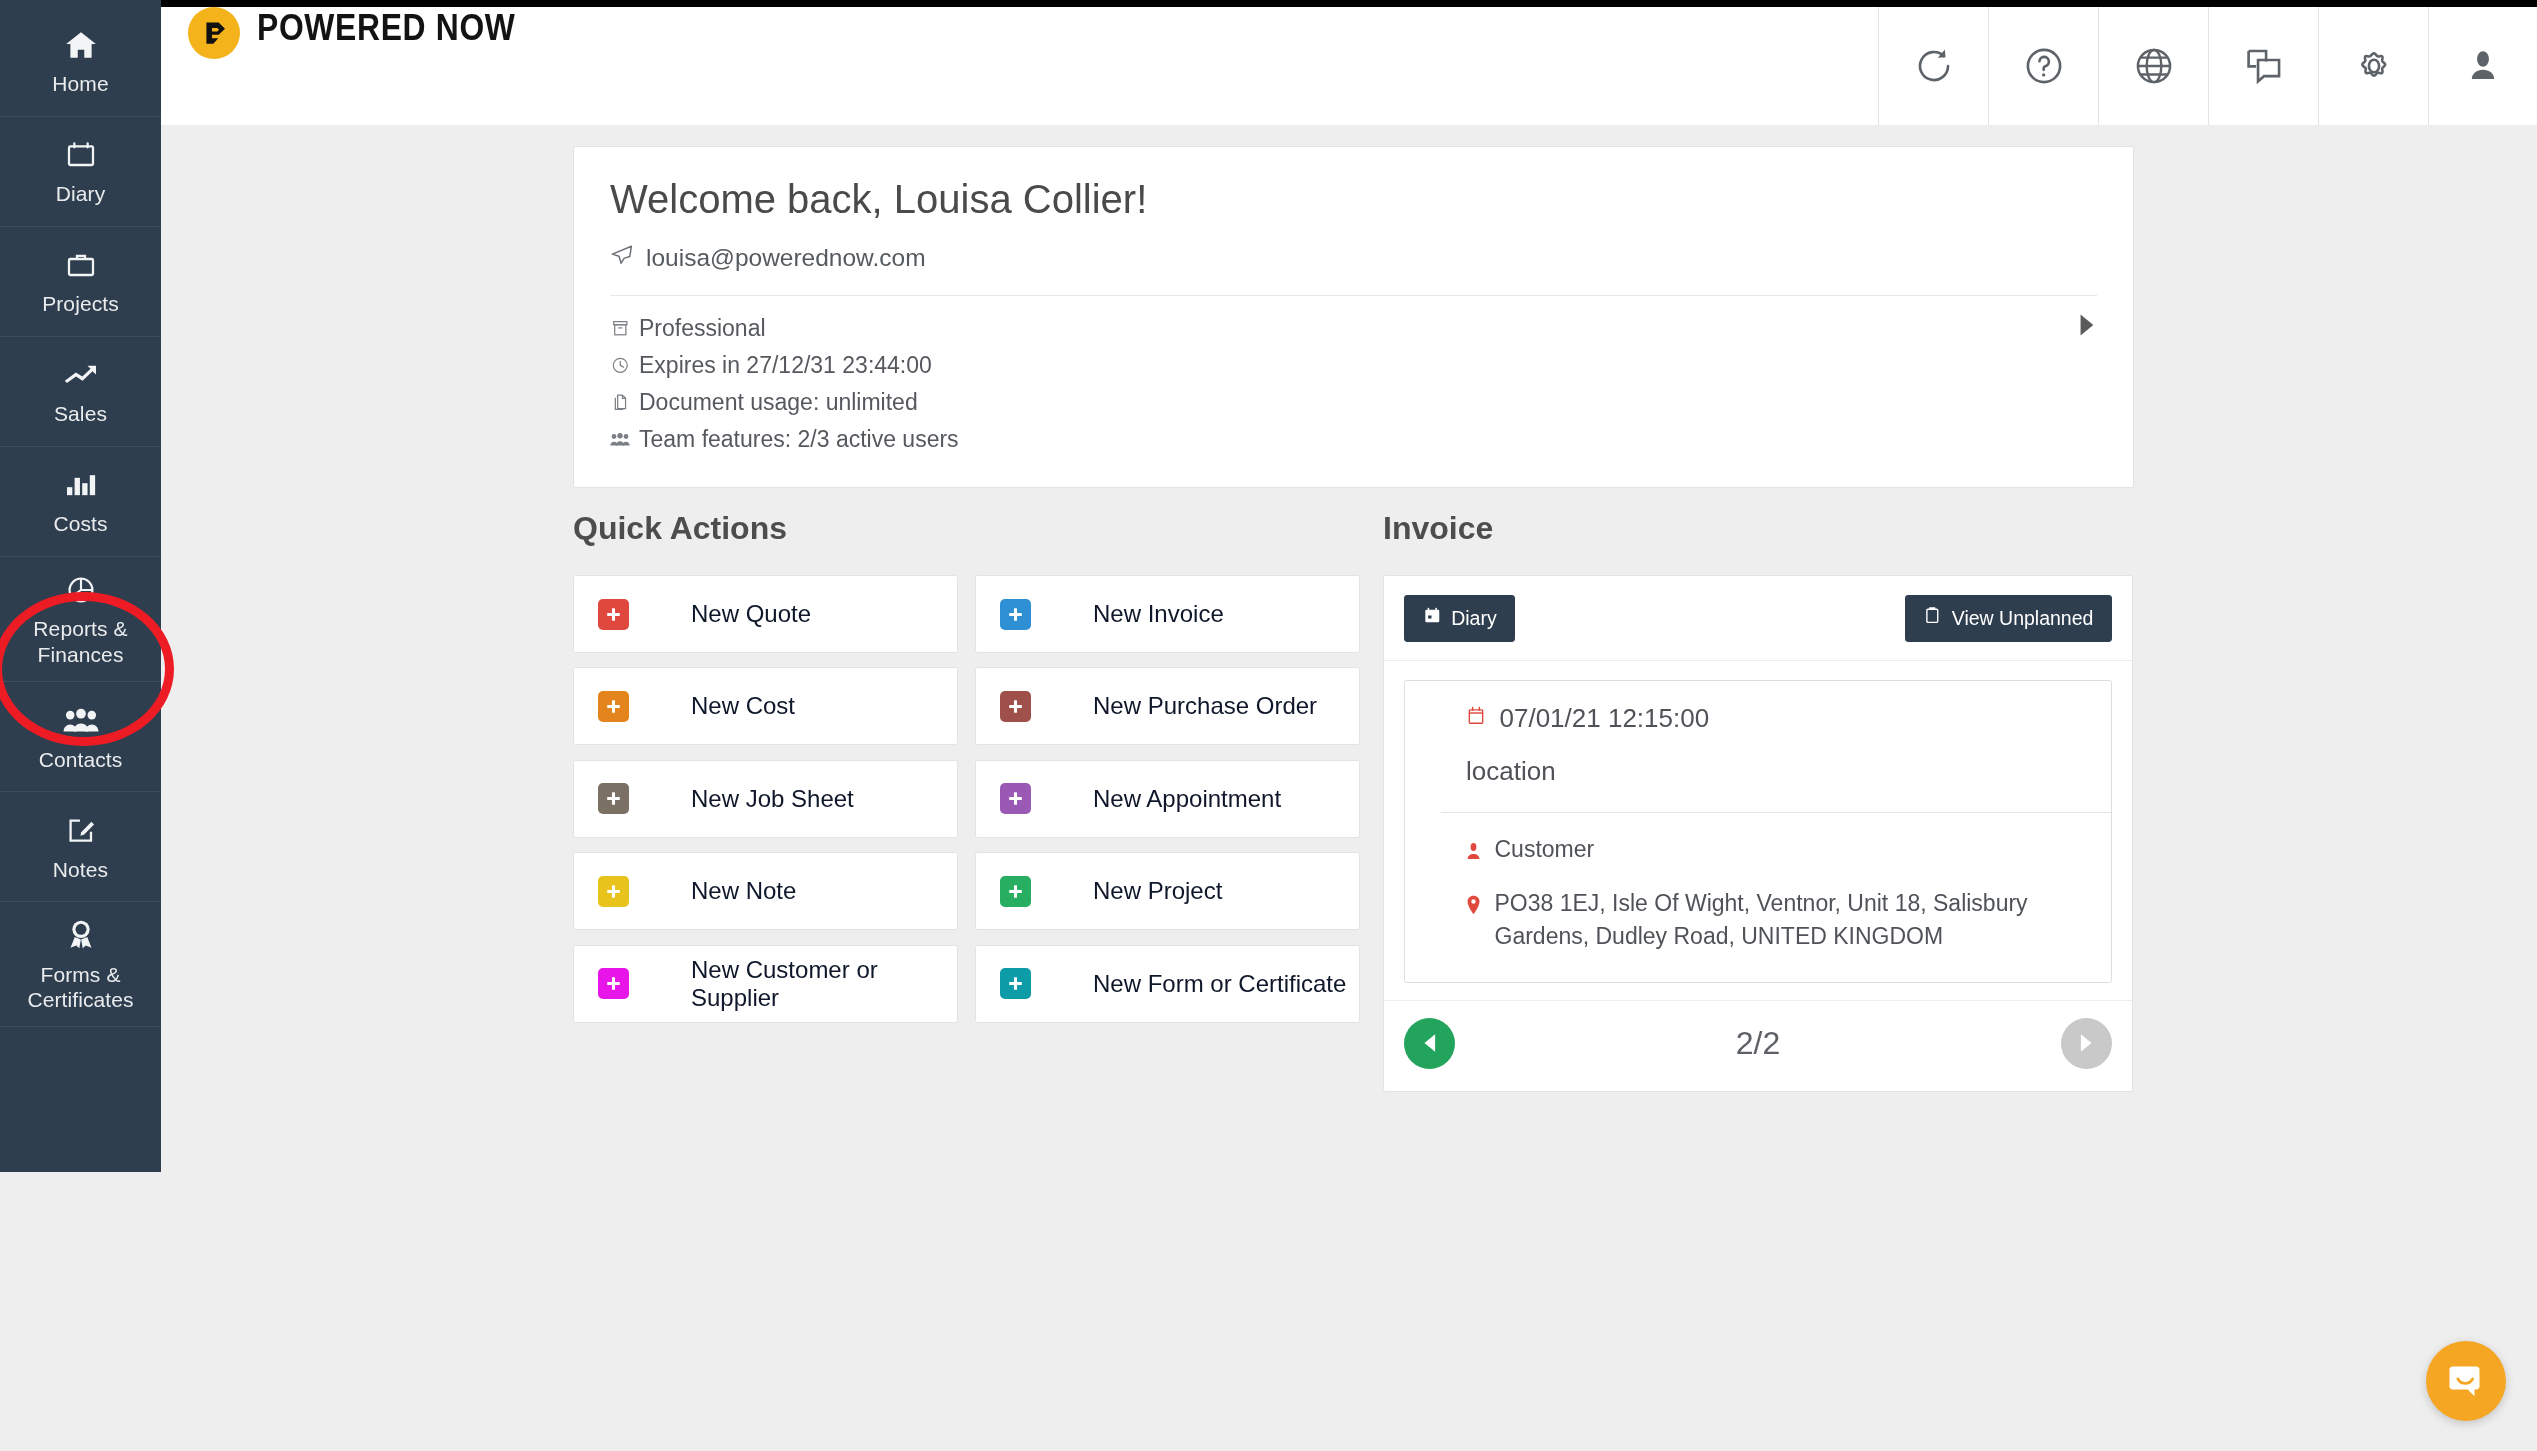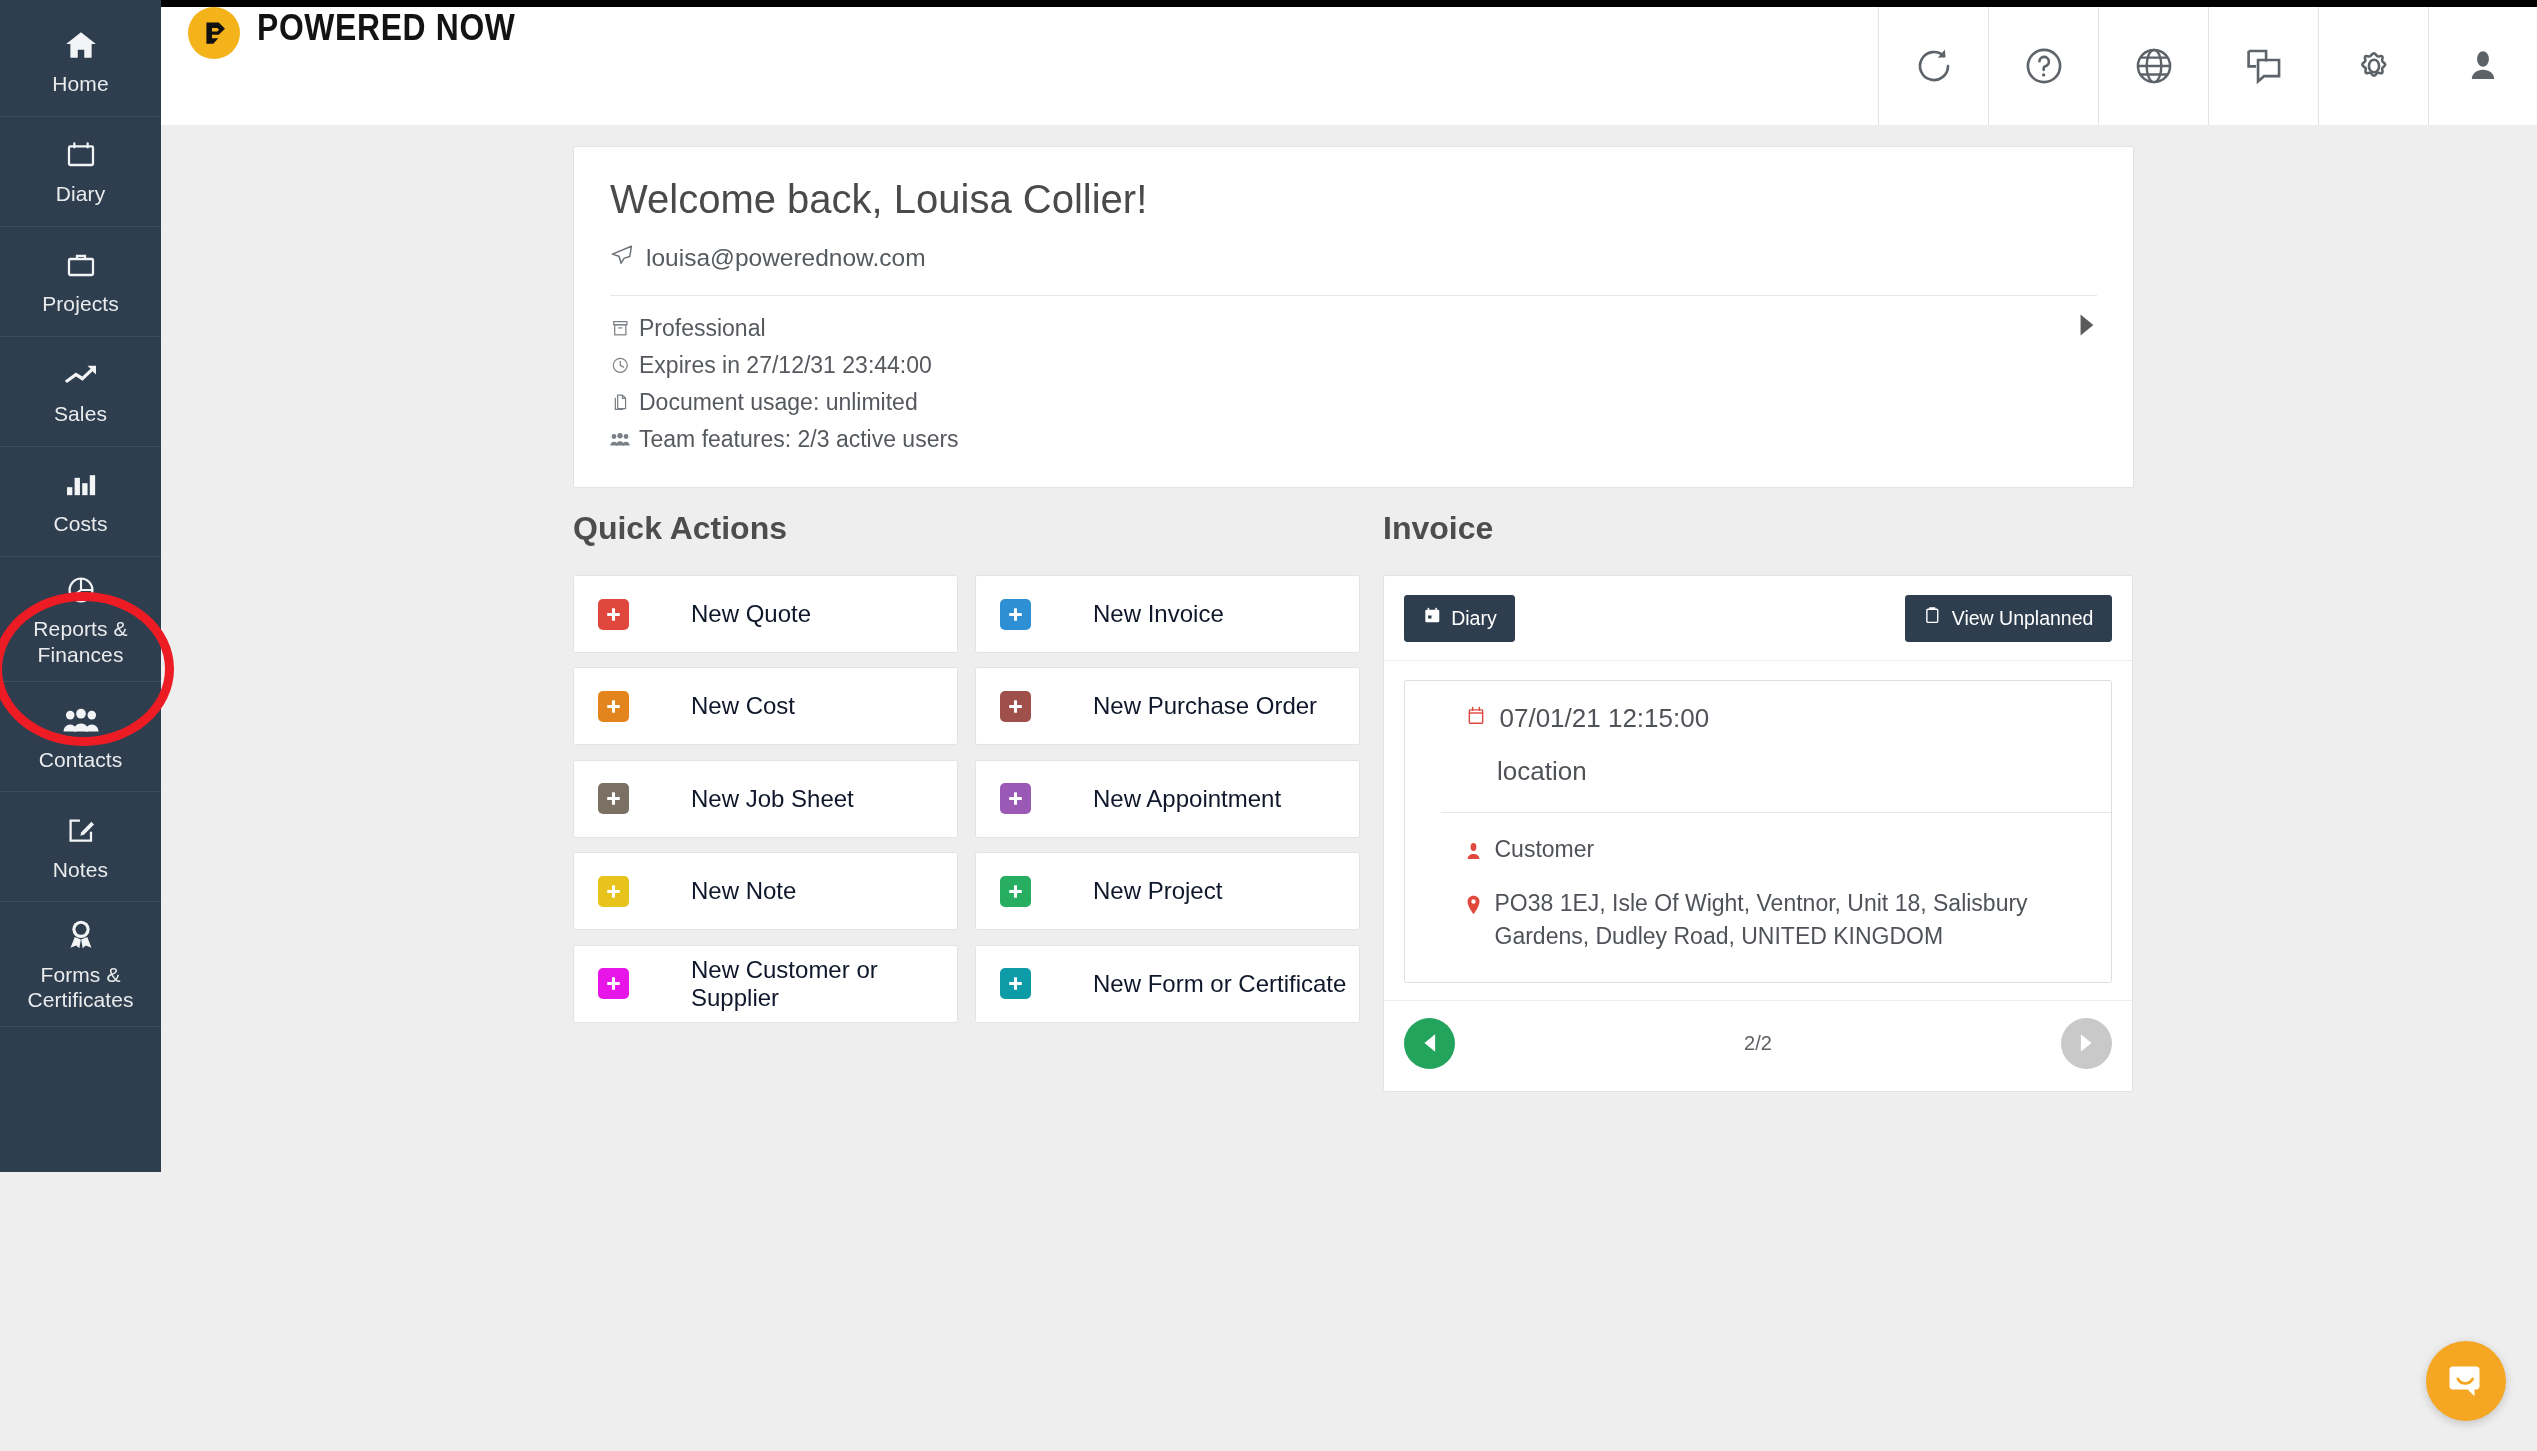--- a/index.html
+++ b/index.html
@@ -97,31 +97,31 @@
   .agenda-toolbar { display:flex; align-items:center; justify-content:space-between; padding:18.6px 20px; border-bottom:0.8px solid #ececec; }
   .btn-dark {
     background:#2e3e4e; color:#ffffff; border:none; border-radius:3.4px;
     height:47px; padding:0 18.6px; display:inline-flex; align-items:center; gap:10px;
     font-size:19.5px; font-family:"Liberation Sans", sans-serif; cursor:pointer;
   }
   .agenda-body { padding:18.6px 20px 17px 20px; }
   .event-card { border:0.8px solid #dedede; border-radius:2.5px; background:#fff;padding-left:36px; }
   .event-top { padding:22px 25px 25px 25px; }
   .event-datetime { display:flex; align-items:center; gap:13.5px; font-size:26px; color:#4f5358; }
-  .event-location { margin-top:22px; font-size:26px; color:#4f5358;margin-left:31px; }
+  .event-location { margin-top:22px; font-size:26px; color:#4f5358; }
   .event-divider { border-top:0.8px solid #e6e6e6; }
   .event-bottom { padding:20px 25px 29px 25px; }
   .event-line { display:flex; align-items:flex-start; gap:13.5px; font-size:23px; color:#4f5358; line-height:1.42; }
   .event-line .ic { flex:0 0 auto; padding-top:3.4px; }
   .event-line + .event-line { margin-top:18.6px; }
   .agenda-pager { display:flex; align-items:center; justify-content:space-between; padding:17px 20px 22px 20px; border-top:0.8px solid #ececec; }
   .pager-btn { width:51px; height:51px; border-radius:50%; border:none; display:flex; align-items:center; justify-content:center; cursor:pointer; }
   .pager-prev { background:#22a45d; }
   .pager-next { background:#c9c9c9; }
-  .pager-count { font-size:20px; color:#5d6166; }
+  .pager-count { font-size:32px; color:#5d6166; }
 
   
   .intercom {
     position:absolute; right:32px; bottom:30px; width:80px; height:80px; border-radius:50%;
     background:#f5a623; display:flex; align-items:center; justify-content:center; cursor:pointer;
     box-shadow:0 2.5px 10px rgba(0,0,0,.18);
   }
 
   
   .annotation-ellipse {

